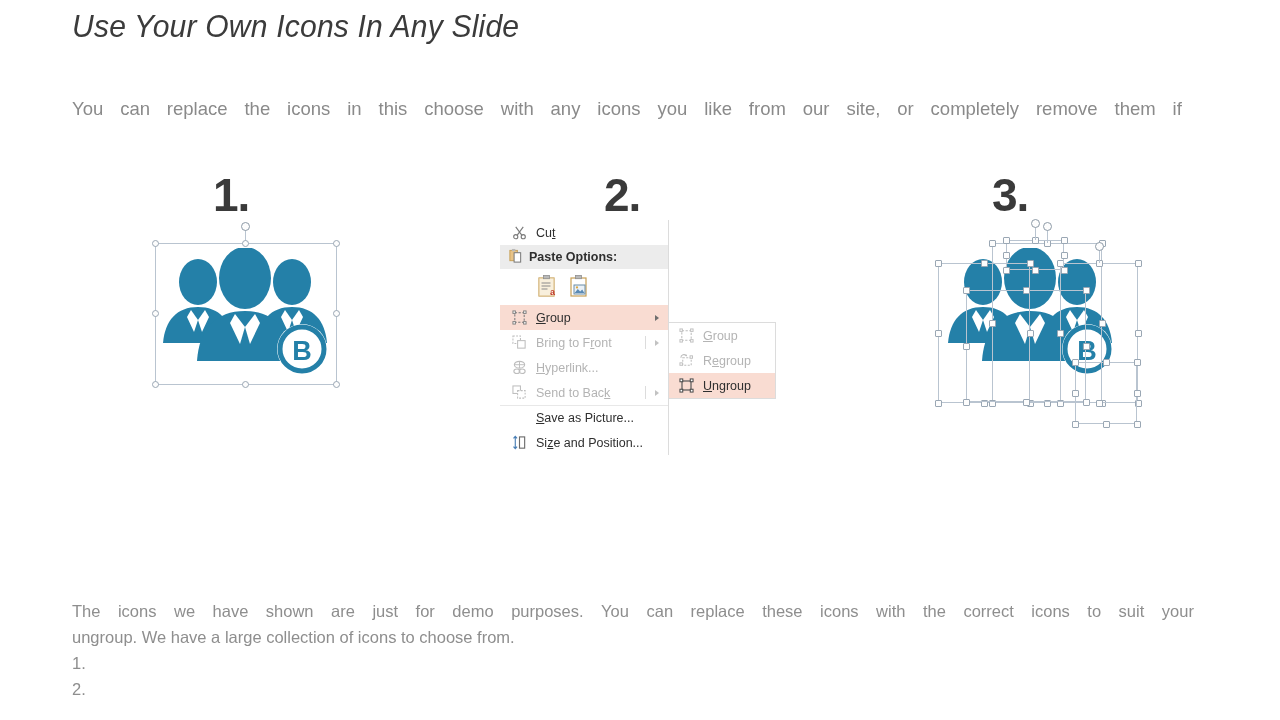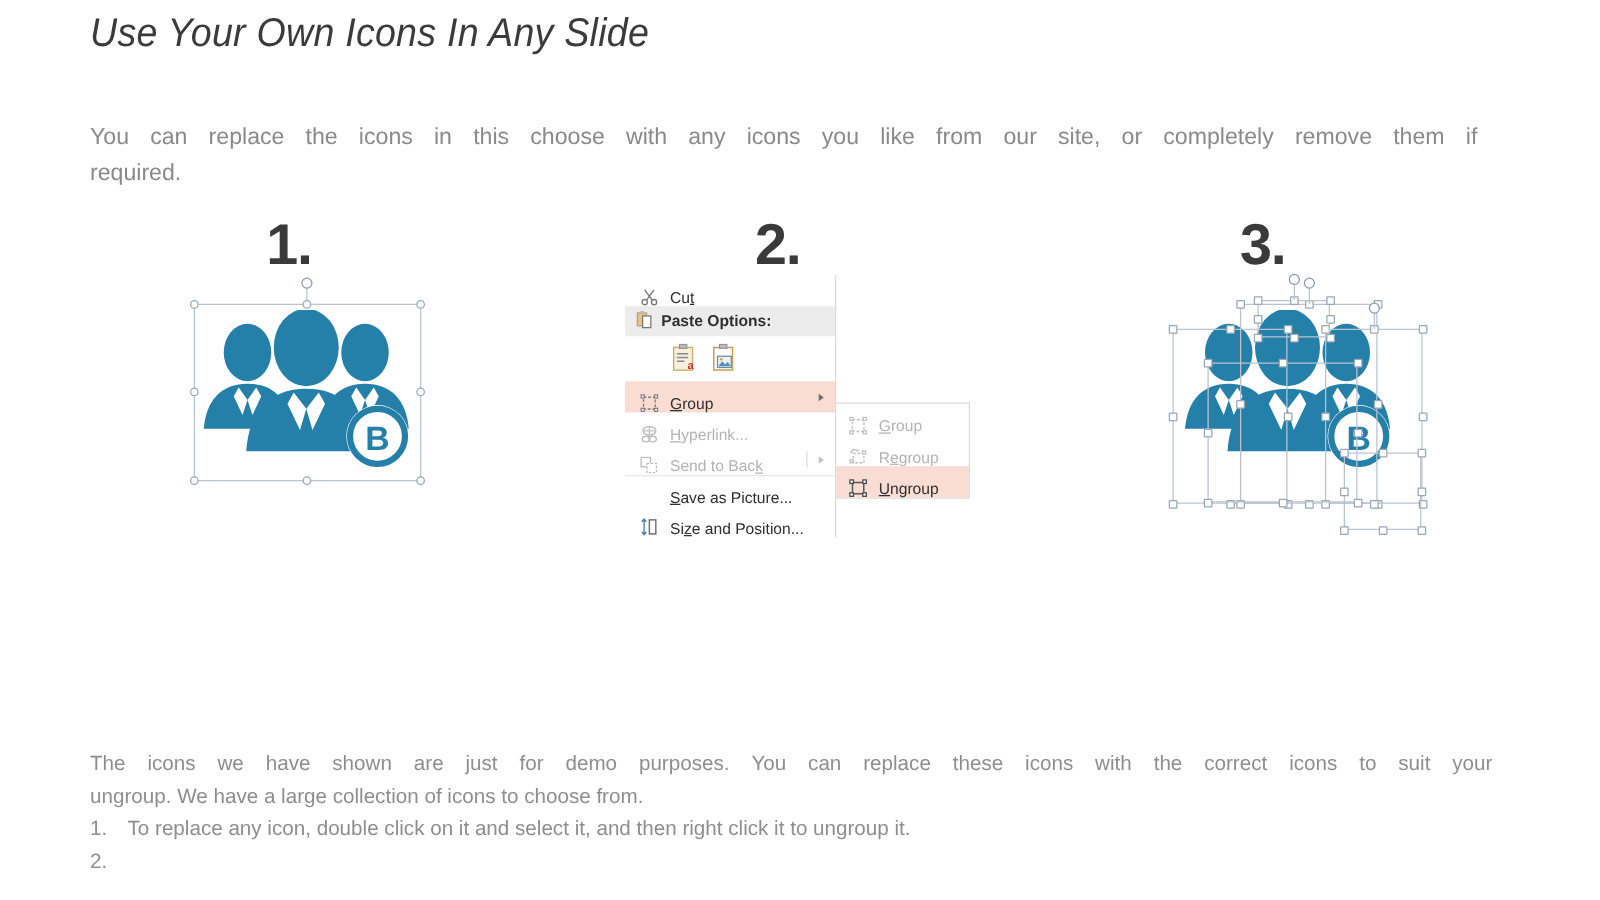--- a/index.html
+++ b/index.html
@@ -60,21 +60,21 @@
   .rotstem{position:absolute;width:1px;background:#b9c4d0;}
 
   
   .ctxmenu{
     position:absolute;left:500px;top:220px;width:168px;
     background:#ffffff;border-right:1px solid #dcdcdc;
     font-size:12.5px;color:#2f2f2f;
     font-family:"Liberation Sans","DejaVu Sans",sans-serif;
   }
   .mi{
-    position:relative;display:flex;align-items:flex-end;height:25px;
+    position:relative;display:flex;align-items:center;height:25px;
     padding-left:8px;box-sizing:border-box;white-space:nowrap;
   }
   .mi .ic{width:22px;flex:0 0 22px;display:flex;align-items:center;justify-content:center;}
   .mi .lb{padding-left:6px;}
   .mi .lb u{text-decoration:underline;text-underline-offset:1px;}
   .mi.sep{border-top:1px solid #e8e8e8;}
   .mi.disabled .lb{color:#b4b4b4;}
   .mi.hl{background:#f9dcd2;}
   .mi .arrow{
     position:absolute;right:9px;top:50%;transform:translateY(-50%);
@@ -134,21 +134,20 @@
         <span>like</span>
         <span>from</span>
         <span>our</span>
         <span>site,</span>
         <span>or</span>
         <span>completely</span>
         <span>remove</span>
         <span>them</span>
         <span>if</span>
       </div>
-    <div class="ln">required.</div>
   </div>
 
   <div class="stepnum n1">1.</div>
   <div class="stepnum n2">2.</div>
   <div class="stepnum n3">3.</div>
 
   <div>
     <div class="peopleicon" style="left:155px;top:248px;">
       <svg width="180" height="130" viewBox="0 0 180 130" aria-hidden="true">
         <g fill="#2480a8">
@@ -230,20 +229,31 @@
         <span class="ic">
           <svg width="15" height="15" viewBox="0 0 16 16">
             <rect x="3" y="3" width="10" height="10" stroke="#7a7a7a" fill="none" stroke-width="1.1" stroke-dasharray="2.4 1.6"></rect>
             <rect x="1" y="1" width="2.6" height="2.6" fill="#fff" stroke="#7a7a7a" stroke-width="1"></rect>
             <rect x="12.4" y="1" width="2.6" height="2.6" fill="#fff" stroke="#7a7a7a" stroke-width="1"></rect>
             <rect x="1" y="12.4" width="2.6" height="2.6" fill="#fff" stroke="#7a7a7a" stroke-width="1"></rect>
             <rect x="12.4" y="12.4" width="2.6" height="2.6" fill="#fff" stroke="#7a7a7a" stroke-width="1"></rect>
           </svg>
         </span>
         <span class="lb"><u>G</u>roup</span>
+        <span class="arrow"></span>
+      </div>
+      <div class="mi disabled">
+        <span class="ic">
+          <svg width="15" height="15" viewBox="0 0 16 16">
+            <rect x="1" y="1" width="8" height="8" stroke="#bdbdbd" fill="#fff" stroke-width="1.1" stroke-dasharray="2 1.4"></rect>
+            <rect x="6" y="6" width="8" height="8" stroke="#bdbdbd" fill="#fff" stroke-width="1.1"></rect>
+          </svg>
+        </span>
+        <span class="lb">Bring to F<u>r</u>ont</span>
+        <span class="divbar"></span>
         <span class="arrow"></span>
       </div>
       <div class="mi disabled">
         <span class="ic">
           <svg width="15" height="15" viewBox="0 0 16 16">
             <ellipse cx="8" cy="5" rx="5.5" ry="3.6" stroke="#bdbdbd" fill="none" stroke-width="1.2"></ellipse>
             <path d="M2.8 5h10.4M8 1.5v7" stroke="#bdbdbd" stroke-width="1"></path>
             <ellipse cx="5.2" cy="12" rx="3.2" ry="2.4" stroke="#bdbdbd" fill="none" stroke-width="1.2"></ellipse>
             <ellipse cx="10.8" cy="12" rx="3.2" ry="2.4" stroke="#bdbdbd" fill="none" stroke-width="1.2"></ellipse>
           </svg>
@@ -423,20 +433,19 @@
         <span>the</span>
         <span>correct</span>
         <span>icons</span>
         <span>to</span>
         <span>suit</span>
         <span>your</span>
       </div>
     <div>ungroup. We have a large collection of icons to choose from.</div>
     <div class="bl">
       <span class="mk">1.</span>
-      <span>To replace any icon, double click on it and select it, and then right click it to ungroup it.</span>
     </div>
     <div class="bl">
       <span class="mk">2.</span>
     </div>
   </div>
 
 </div>
 
 </body></html>

